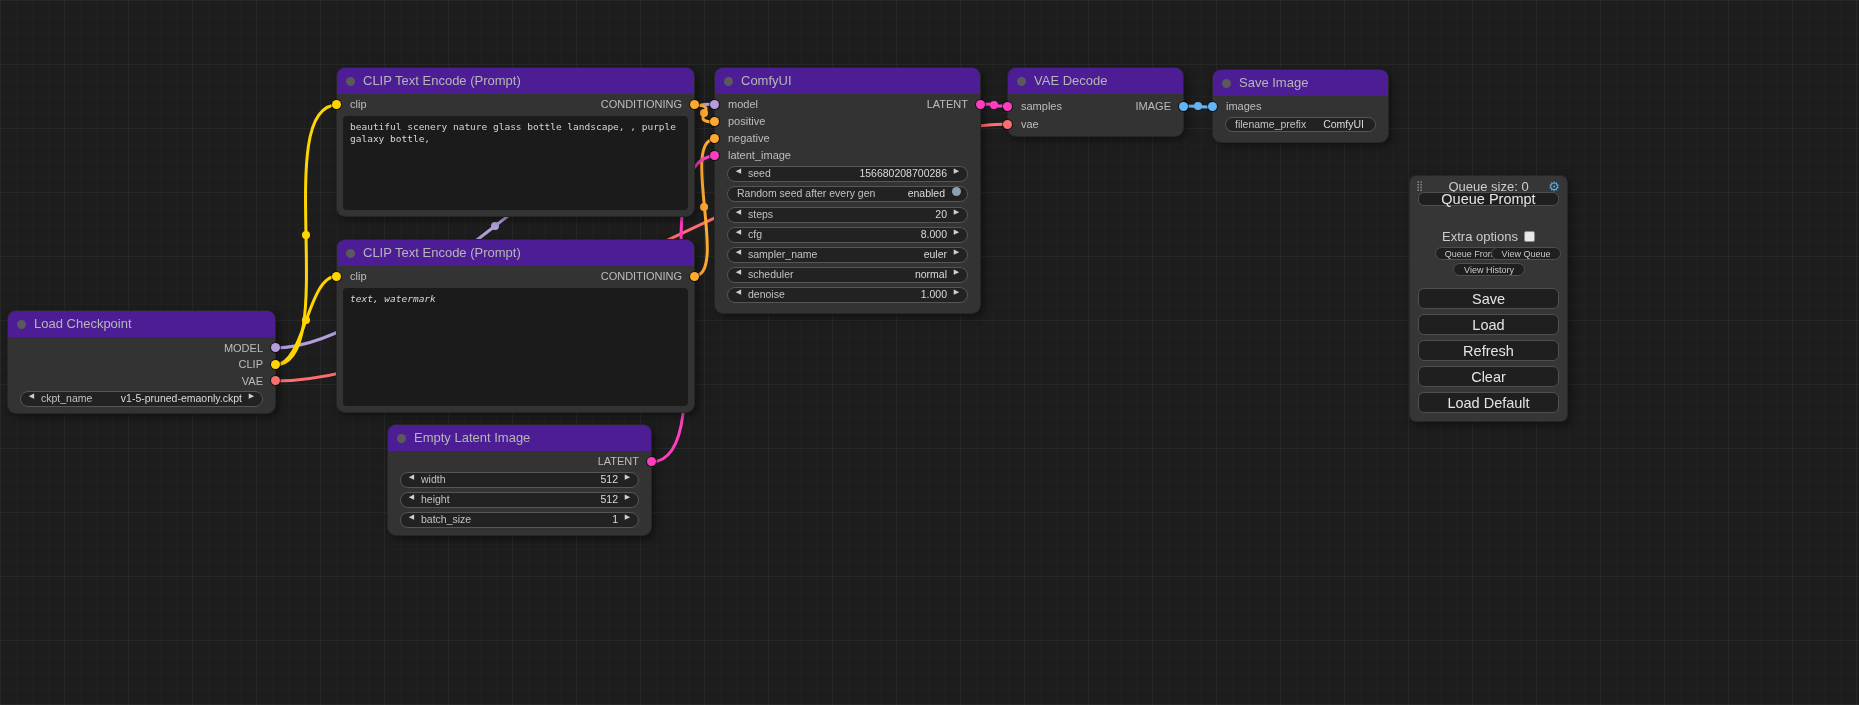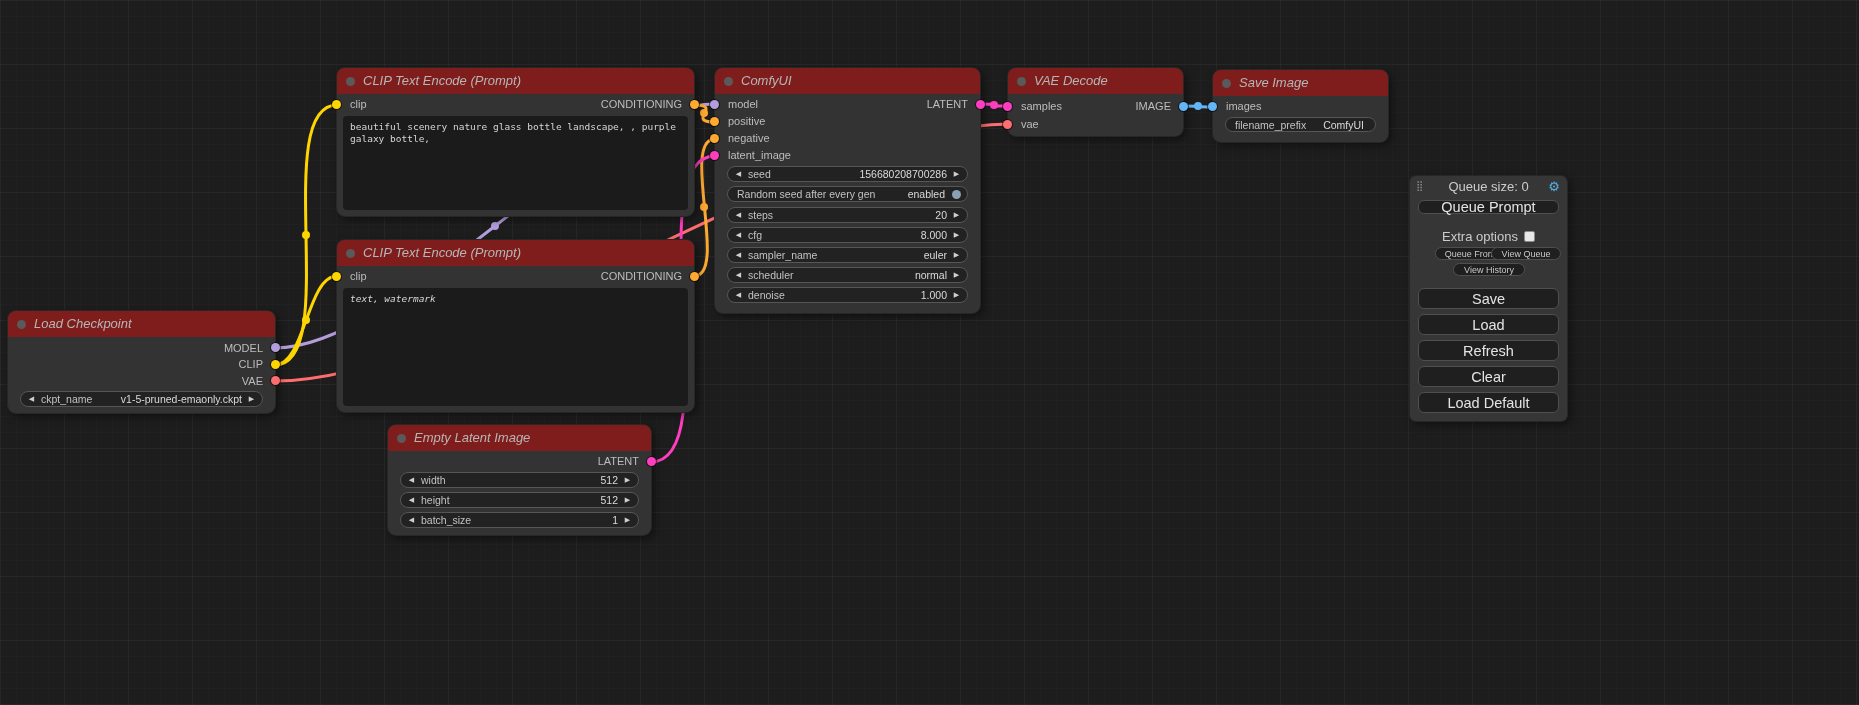--- a/index.html
+++ b/index.html
@@ -8,33 +8,33 @@
   #canvas { position:relative; width:1859px; height:705px; background-color:#1d1d1d;
     background-image:
       linear-gradient(rgba(255,255,255,0.030) 1px, transparent 1px),
       linear-gradient(90deg, rgba(255,255,255,0.030) 1px, transparent 1px),
       linear-gradient(rgba(255,255,255,0.012) 1px, transparent 1px),
       linear-gradient(90deg, rgba(255,255,255,0.012) 1px, transparent 1px);
     background-size:64px 64px, 64px 64px, 16px 16px, 16px 16px; }
   #wires { position:absolute; left:0; top:0; z-index:1; }
   .node { position:absolute; background:#333333; border-radius:8px; z-index:2;
           box-shadow:0 0 0 1px #272727, 3px 3px 9px rgba(0,0,0,0.5); }
-  .node-title { position:relative; height:26px; line-height:26px; background:#7f1d1d;
+  .node-title { position:relative; height:26px; line-height:26px; background:#4c1d95;
                 border-radius:8px 8px 0 0; color:#b6b6b6; font-size:13px; padding-left:26px;
-                white-space:nowrap; overflow:hidden;font-style:italic; }
+                white-space:nowrap; overflow:hidden; }
   .collapse-dot { position:absolute; left:9px; top:8.5px; width:9px; height:9px;
                   border-radius:50%; background:#5a5a5a; }
   .dot { position:absolute; width:9px; height:9px; border-radius:50%;
          box-shadow:0 0 0 1px rgba(0,0,0,0.55); z-index:3; }
   .dot.in { left:-5px; } .dot.out { right:-5px; }
   .plabel { position:absolute; font-size:11px; color:#bdbdbd; height:15px; line-height:15px;
             white-space:nowrap; }
   .plabel.in { left:13px; } .plabel.out { right:12px; text-align:right; }
   .widget { position:absolute; left:12px; right:12px; height:16px; background:#222222;
-            border:1px solid #565656; border-radius:9px; display:flex; align-items:center;
+            border:1px solid #565656; border-radius:9px; display:flex; align-items:flex-start;
             font-size:10.5px; color:#c2c2c2; padding:0 6px; white-space:nowrap; }
   .widget .warr { font-size:7px; color:#cfcfcf; width:9px; text-align:center; flex:none; }
   .widget .wlabel { margin-left:5px; overflow:hidden; }
   .widget .wvalue { margin-left:auto; margin-right:5px; color:#dadada; }
   .widget.noarrow .wlabel { margin-left:3px; }
   .widget .knob { flex:none; width:9px; height:9px; border-radius:50%; margin-left:2px; }
   .prompt { position:absolute; left:6px; right:6px; background:#1b1b1b; border-radius:4px;
             color:#d6d6d6; font-family:"DejaVu Sans Mono", monospace; font-size:9.5px;
             line-height:12px; padding:5px 7px; overflow:hidden; white-space:pre-wrap;
             word-break:break-word; }
@@ -42,21 +42,21 @@
   #queue-panel { position:absolute; left:1410px; top:176px; width:157px; height:245px;
                  background:#363636; border-radius:6px; z-index:4;
                  box-shadow:0 0 0 1px #272727, 3px 3px 9px rgba(0,0,0,0.5); color:#cccccc; }
   .qp-header { position:relative; height:22px; }
   .qp-drag { position:absolute; left:6px; top:4px; font-size:10px; color:#8a8a8a; }
   .qp-title { position:absolute; left:0; right:0; top:3px; text-align:center; font-size:13px; color:#cccccc; }
   .qp-gear { position:absolute; right:7px; top:3px; font-size:13px; line-height:16px; cursor:pointer; }
   .btn { position:absolute; left:8px; right:8px; height:21px; background:#1f1f1f;
          border:1px solid #4f4f4f; border-radius:6px; color:#e4e4e4; font-size:14.5px;
          display:flex; align-items:center; justify-content:center; cursor:pointer; }
-  .btn.primary { top:24px; height:14px; }
+  .btn.primary { top:16px; height:14px; }
   .btn-small { position:absolute; height:13px; background:#1f1f1f; border:1px solid #4f4f4f;
                border-radius:7px; color:#c9c9c9; font-size:9px; display:flex; align-items:center;
                justify-content:center; cursor:pointer; }
   .extra-row { position:absolute; left:0; right:0; top:53px; display:flex; align-items:center;
                justify-content:center; gap:6px; font-size:13px; color:#cccccc; }
   .checkbox { width:11px; height:11px; background:#e8e8e8; border:1px solid #8a8a8a; border-radius:2px; }
 </style>
 </head>
 <body>
 

